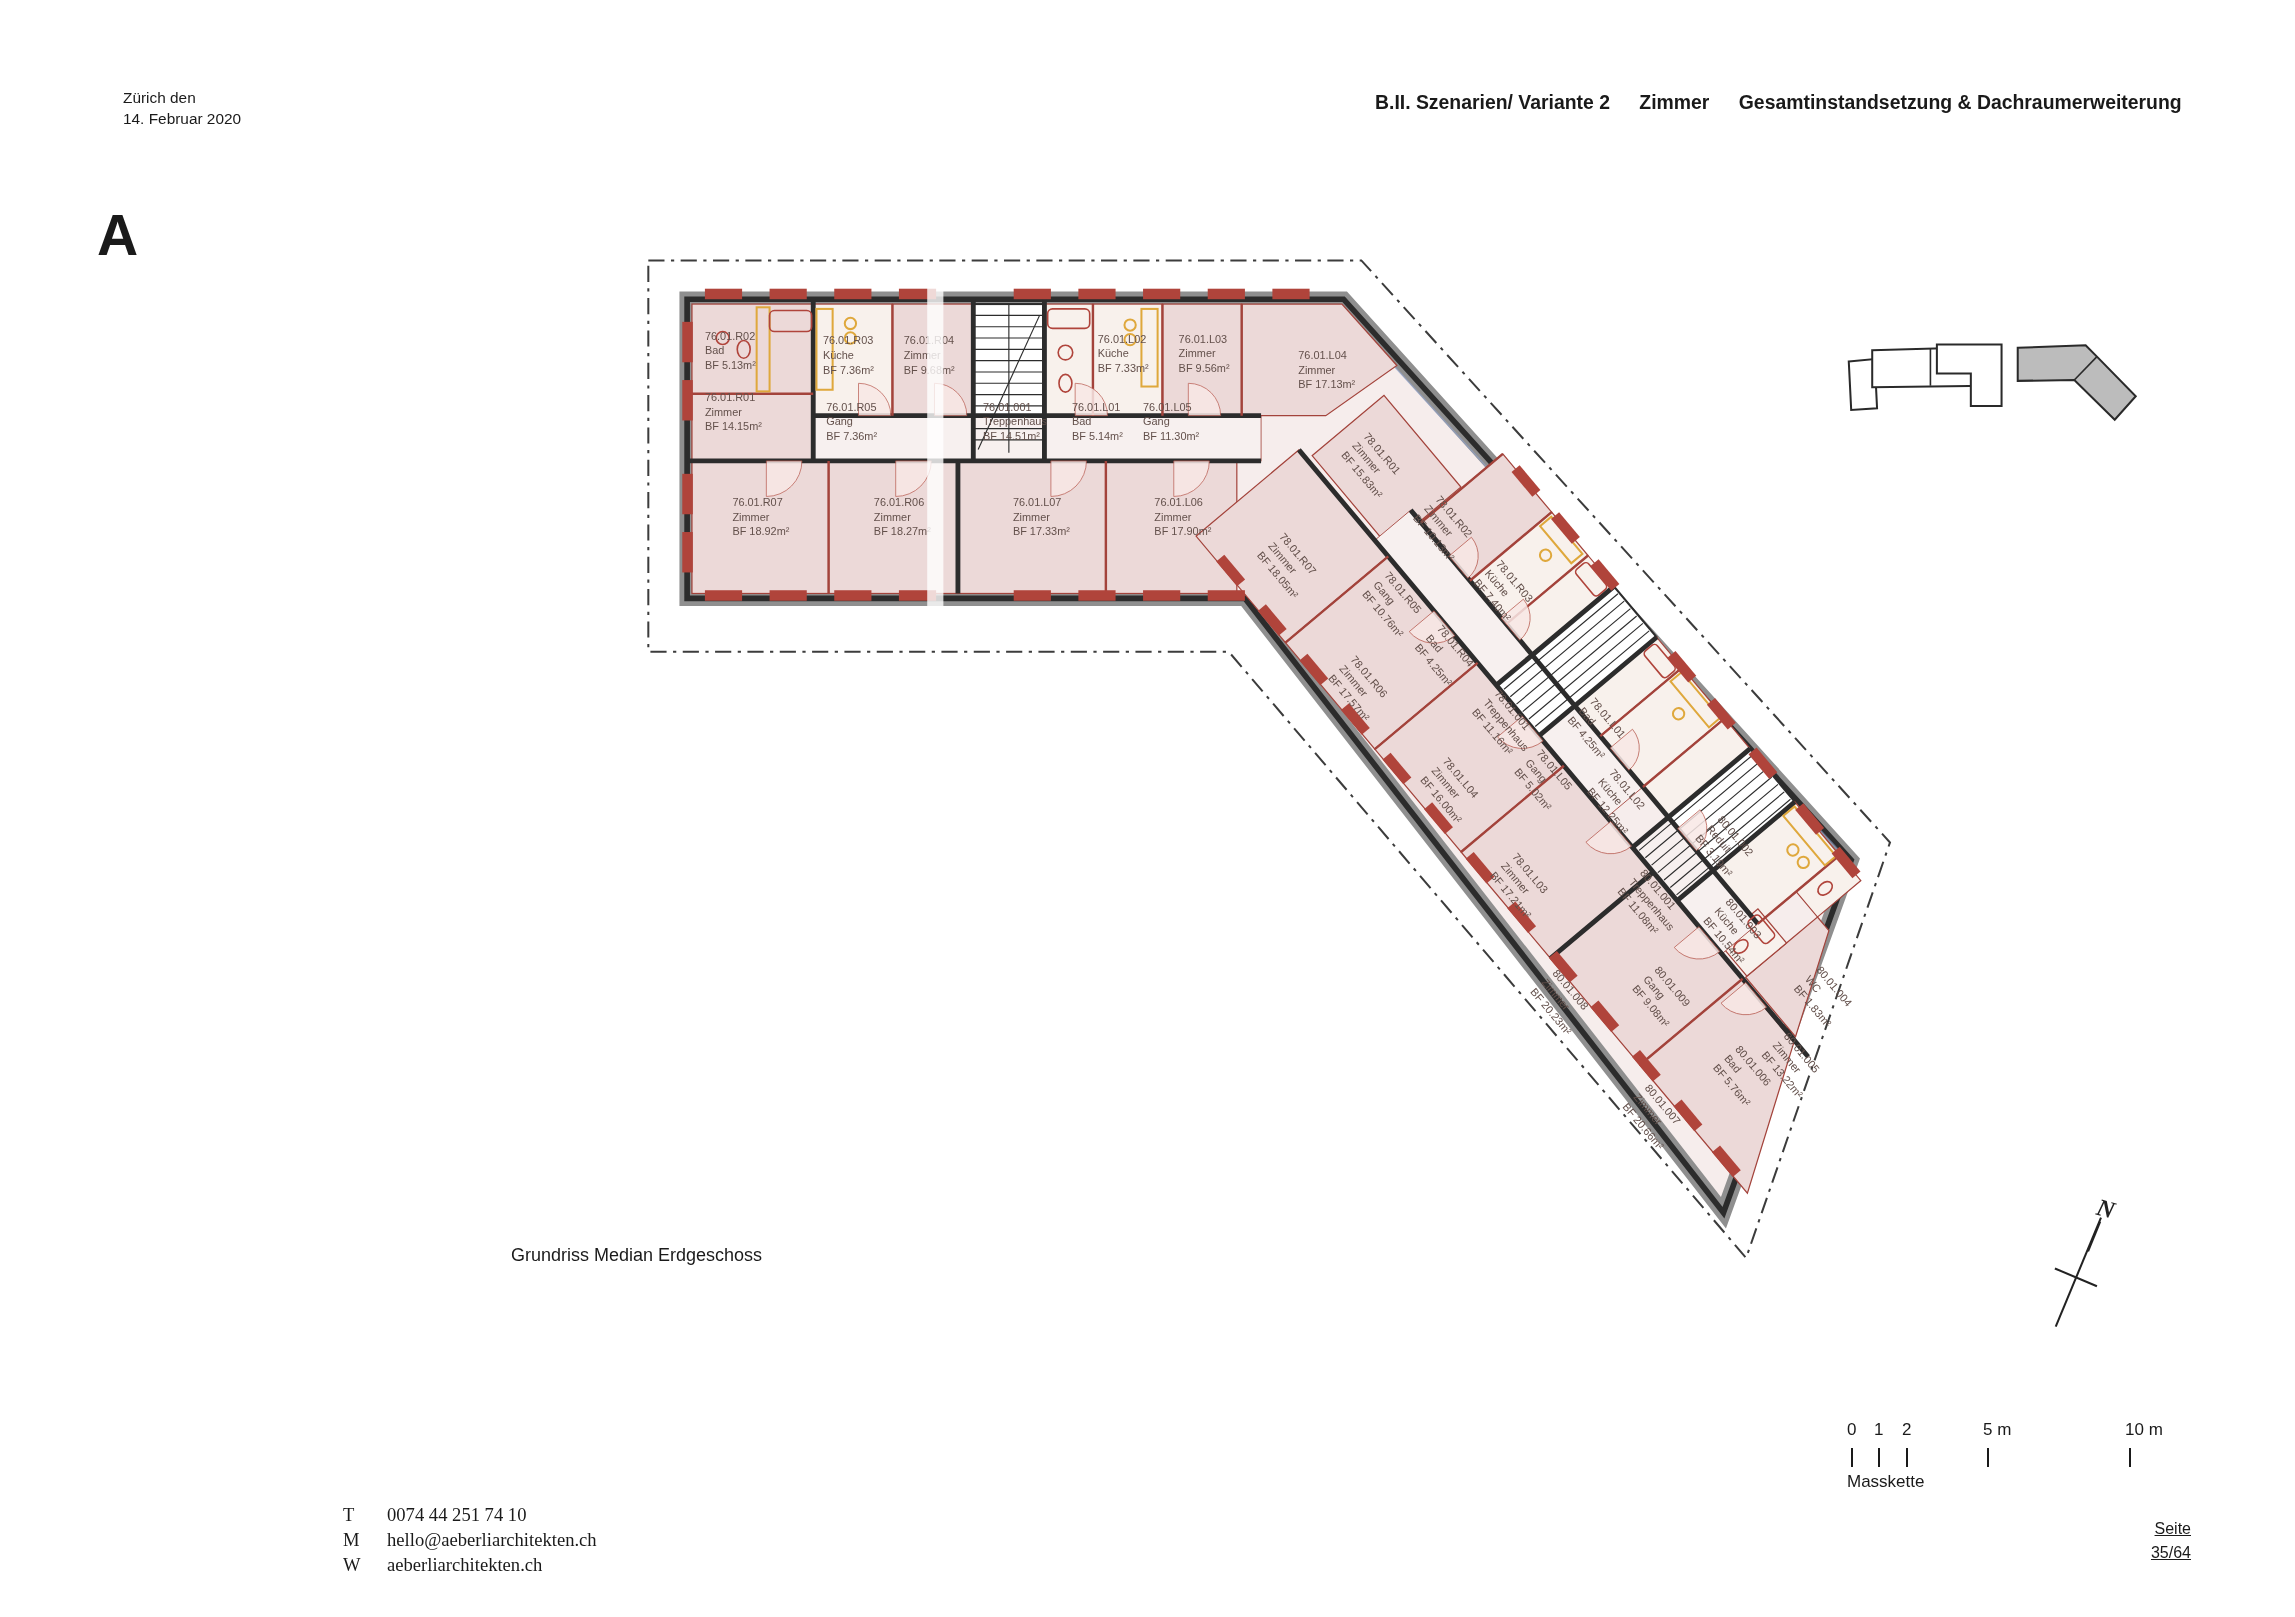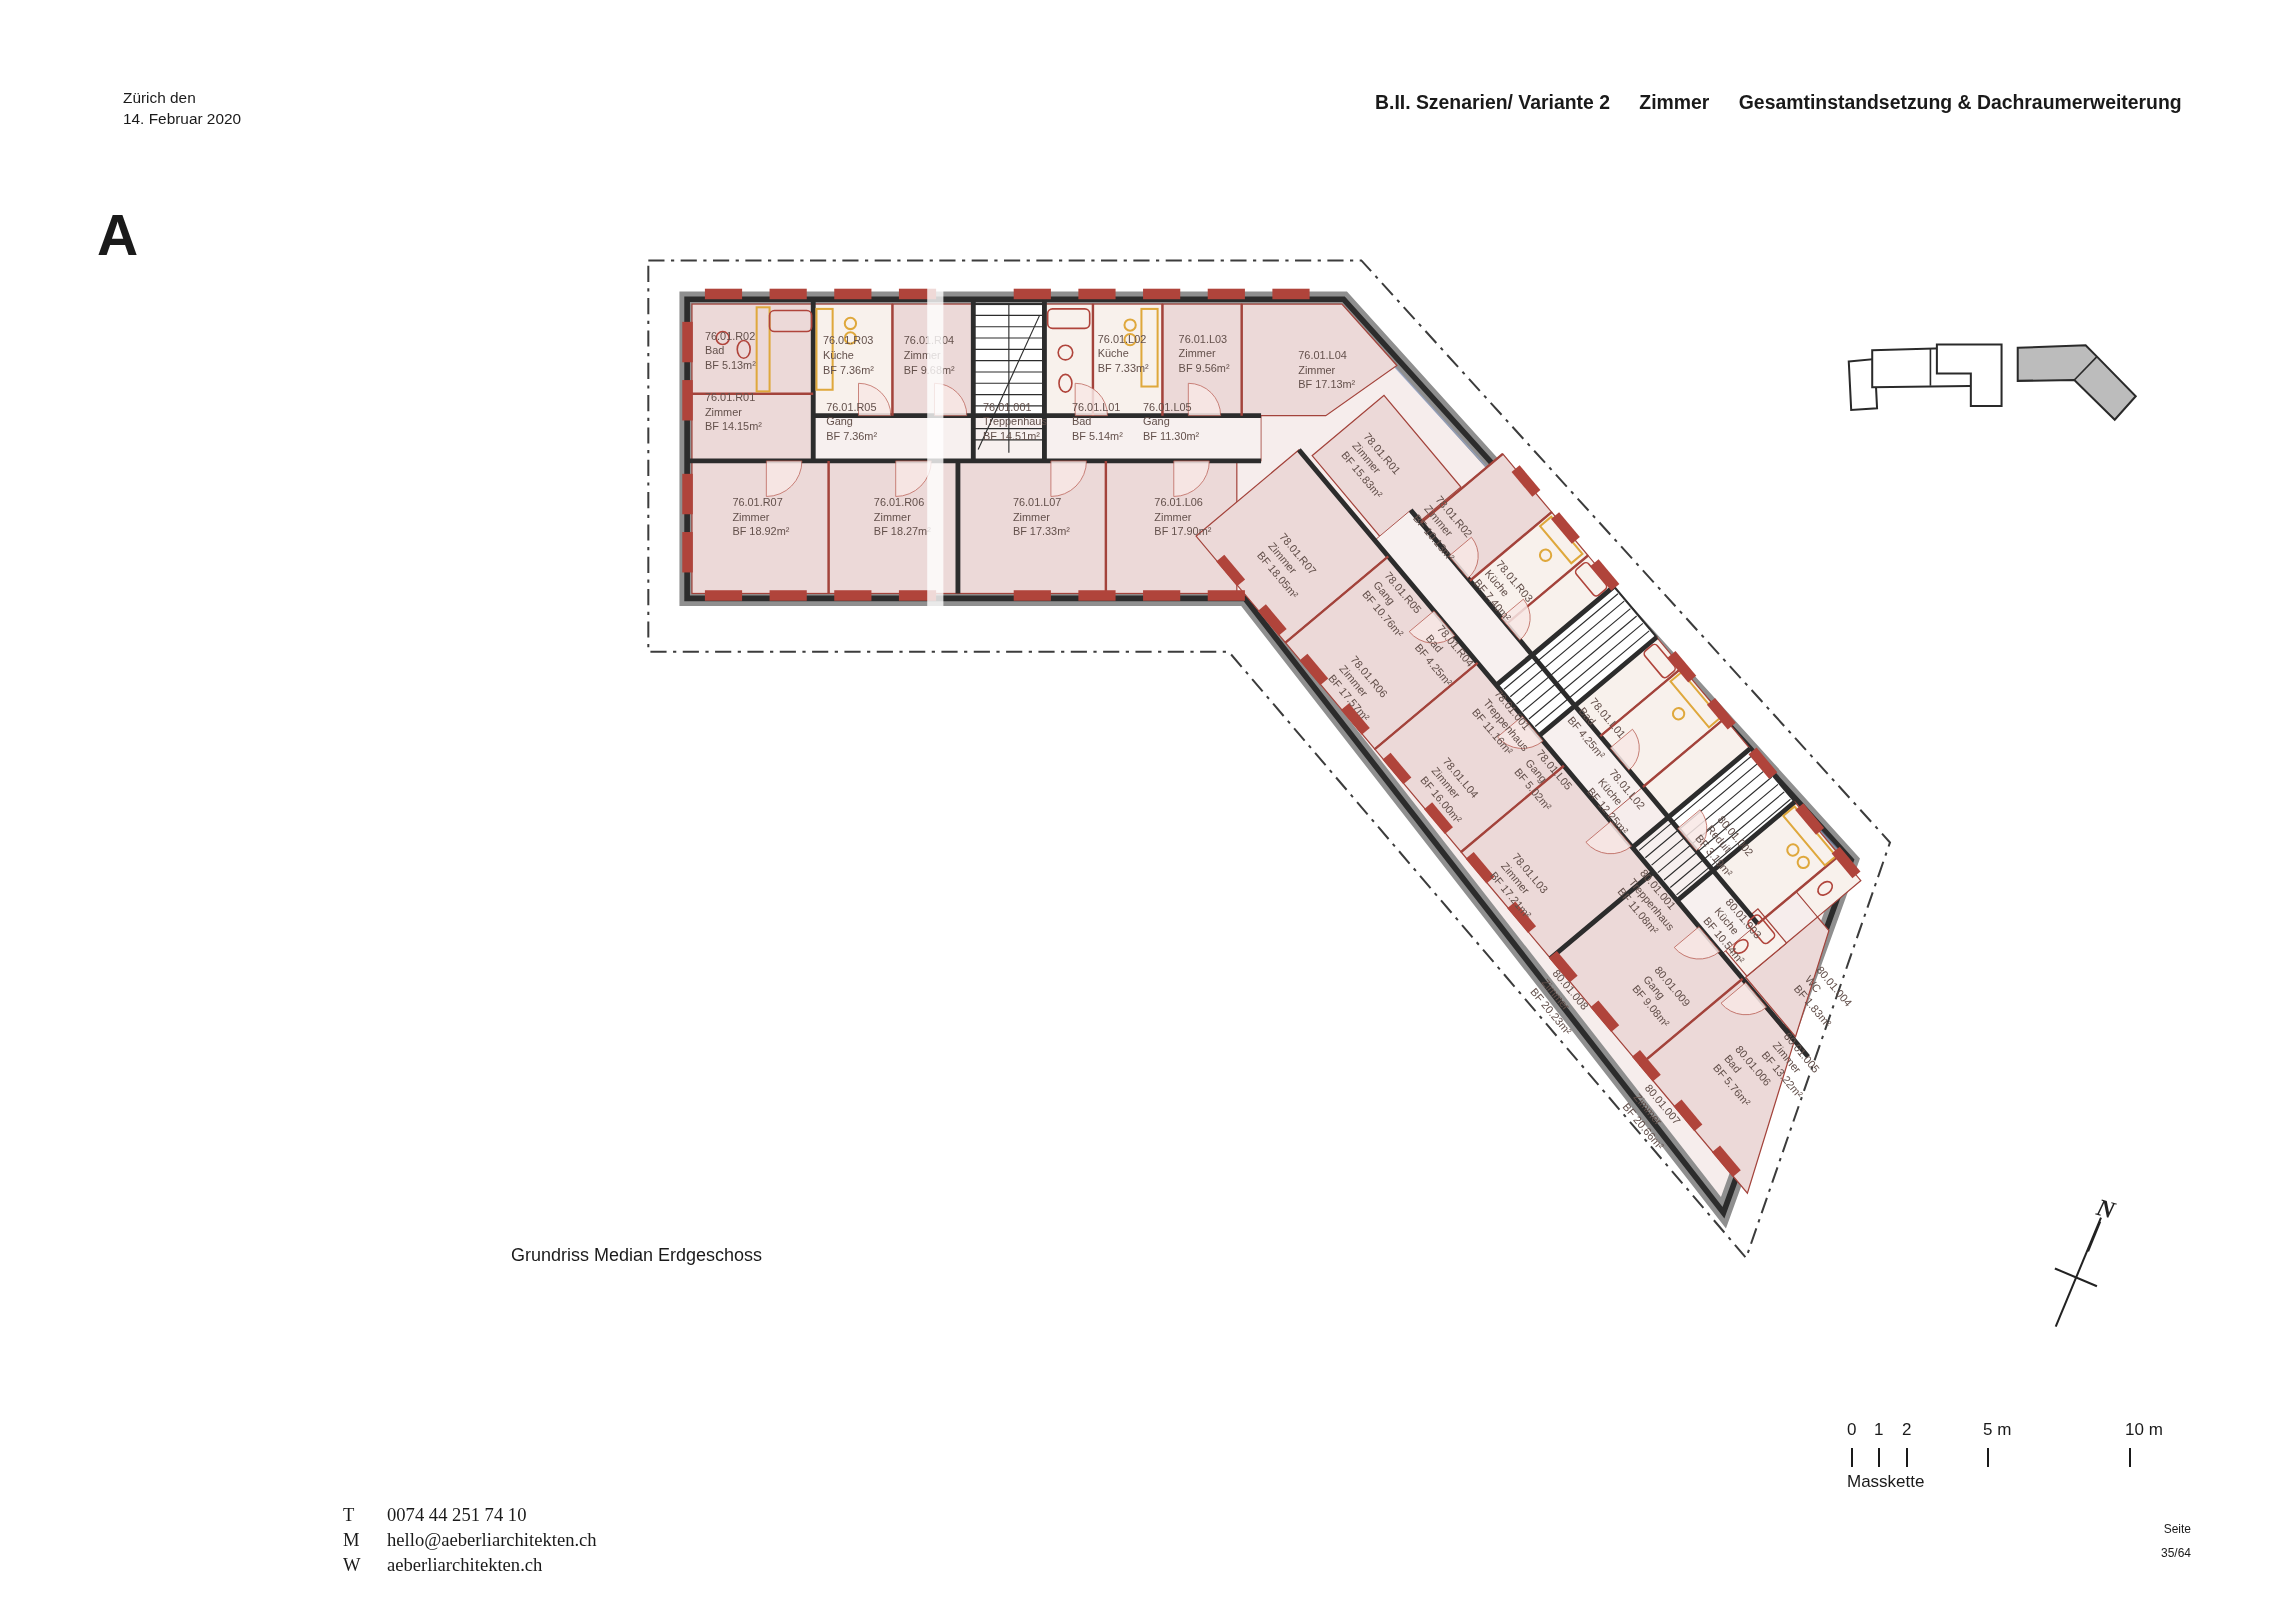--- a/index.html
+++ b/index.html
@@ -19,21 +19,21 @@
   .variant-letter{left:97px;top:202px;font-size:57px;font-weight:bold;letter-spacing:0.8px;}
   .caption{left:511px;top:1245px;font-size:18px;}
   .masskette{left:1847px;top:1472px;font-size:17px;}
   .scale-ticks{left:0;top:1420px;width:2295px;height:49px;}
   .scale-ticks .lbl{position:absolute;font-size:17px;}
   .scale-ticks .tick{position:absolute;width:1.6px;height:19.4px;background:#1a1a1a;top:27.5px;}
   .footer{left:95px;top:1502px;font-family:"Liberation Serif",serif;font-size:18.6px;line-height:25px;}
   .contact-col{left:343px;top:1502px;font-family:"Liberation Serif",serif;font-size:18.6px;line-height:25px;}
   .contact-col .row{display:flex;}
   .contact-col .k{width:44px;}
-  .page-num{left:2070px;top:1517px;width:121px;text-align:right;font-size:12px;line-height:24px;}
+  .page-num{left:2070px;top:1517px;width:121px;text-align:right;font-size:16px;line-height:24px;text-decoration:underline;}
   svg text{font-family:"Liberation Sans",sans-serif;}
   .room-label text{font-size:13.5px;fill:var(--label-text);}
   .boundary{fill:none;stroke:var(--boundary);stroke-width:2.5;stroke-dasharray:20 8 4 8;}
   .outer-gray{fill:#f6edec;stroke:var(--wall-gray);stroke-width:19;stroke-linejoin:miter;}
   .outer-dark{fill:none;stroke:var(--wall-dark);stroke-width:7;stroke-linejoin:miter;}
   .room{fill:var(--room-fill);stroke:var(--partition-red);stroke-width:1.5;}
   .wet{fill:var(--wet-fill);stroke:var(--partition-red);stroke-width:1.5;}
   .cor{fill:var(--corridor-fill);stroke:var(--partition-red);stroke-width:1;}
   .stairwell{fill:#ffffff;stroke:var(--wall-dark);stroke-width:2.5;}
   .wall{stroke:var(--wall-dark);stroke-width:6;fill:none;}

